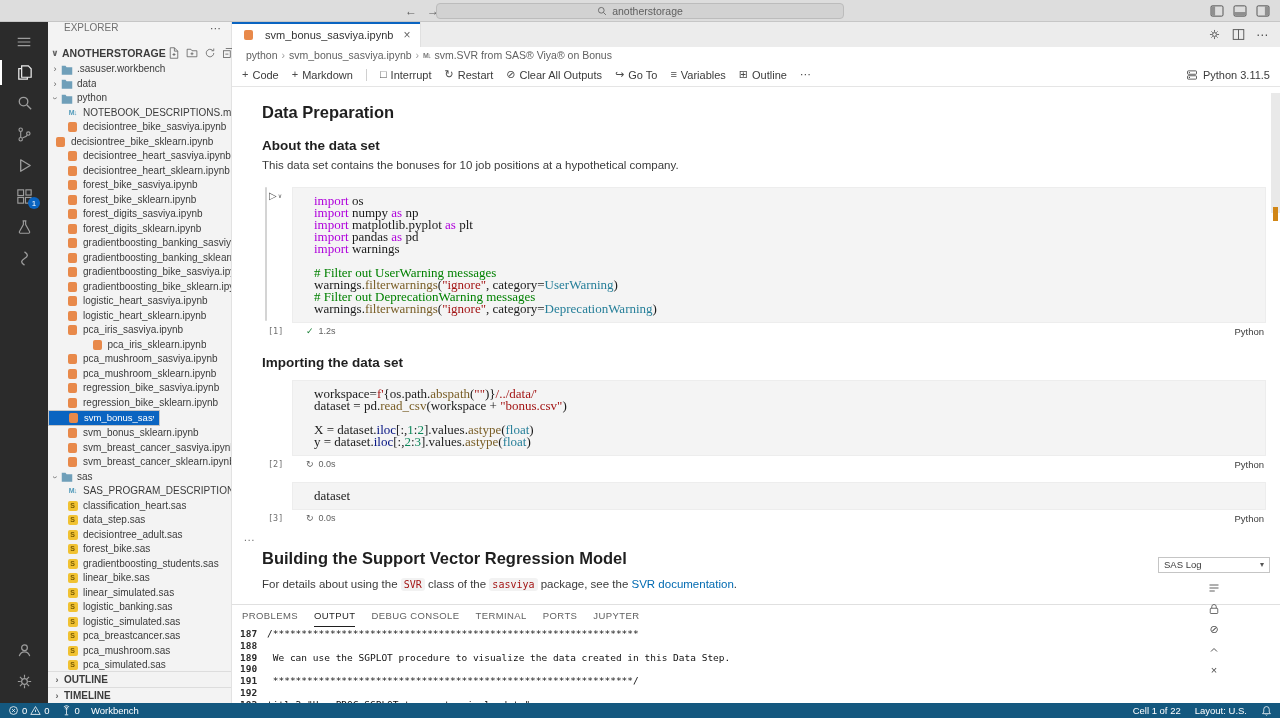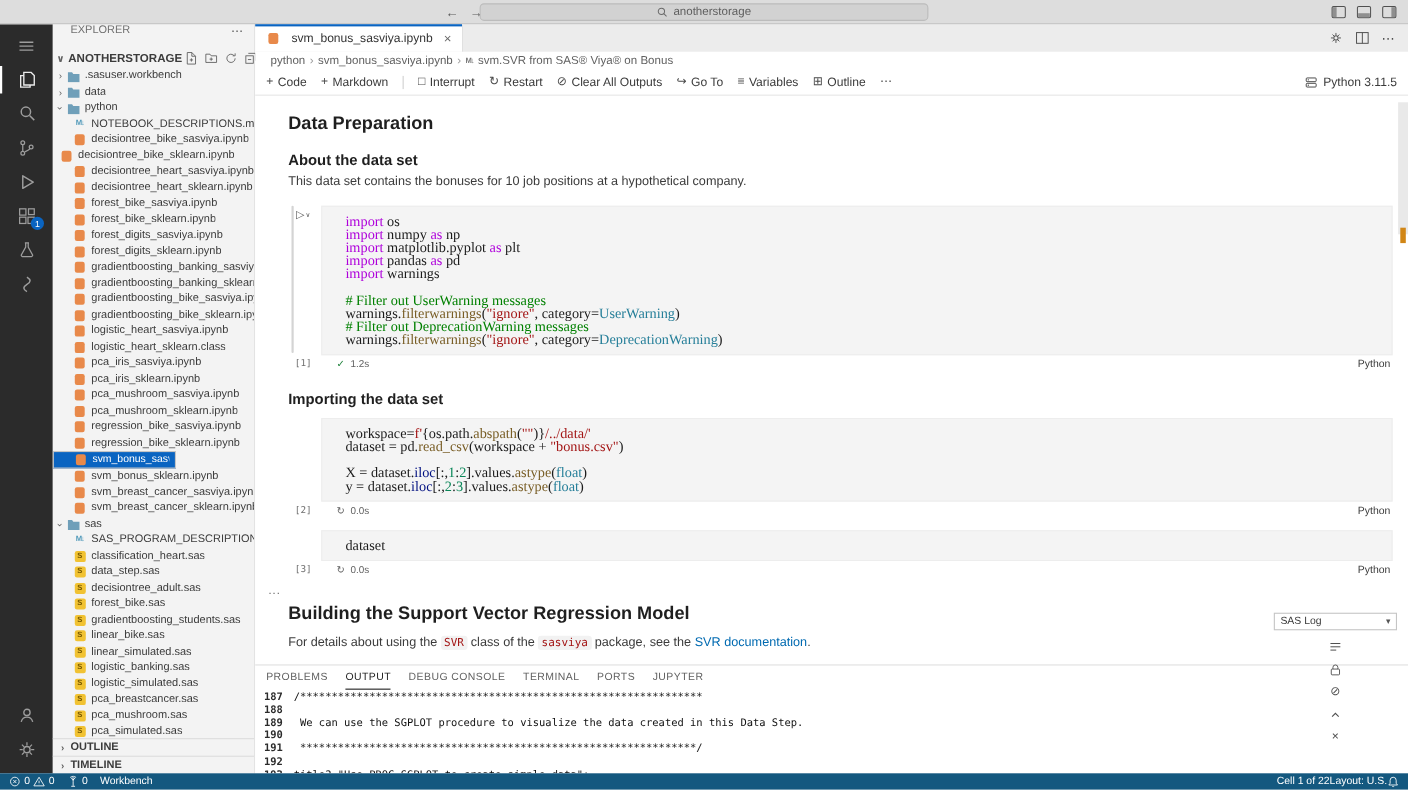--- a/index.html
+++ b/index.html
@@ -115,21 +115,21 @@
   .pico { font-size:11px; line-height:1; }
   .panelbody { flex:1; overflow:hidden; padding:1px 0 0 8px; }
   .oline { display:flex; font-family:"DejaVu Sans Mono","Liberation Mono",monospace; font-size:9.5px; line-height:11.8px; white-space:pre; }
   .onum { width:27px; flex:none; font-weight:700; color:#2b2b2b; }
   .otext { color:#111; }
 
   
   .statusbar { height:15px; flex:none; background:var(--sbbg,#14587f); color:#fff; display:flex; align-items:center;
     padding:0 8px; gap:11px; font-size:9.5px; }
   .sbg { display:flex; align-items:center; gap:3px; }
-  .sbright { margin-left:auto; display:flex; align-items:flex-end; }
+  .sbright { margin-left:auto; display:flex; align-items:flex-end; gap:14px; }
 </style>
 </head>
 <body>
 
 <div class="app" data-interactable="false">
 
   <div class="titlebar" data-interactable="false">
     <div class="navwrap">
       <span data-interactable="true">←</span>
       <span data-interactable="true">→</span>
@@ -358,29 +358,29 @@
           <div class="trow" data-interactable="true" style="padding-left: 18px;">
             <span class="fic" data-interactable="false">
               <span class="fi-nb"></span>
             </span>
             <span class="tlabel" data-interactable="false">logistic_heart_sasviya.ipynb</span>
           </div>
           <div class="trow" data-interactable="true" style="padding-left: 18px;">
             <span class="fic" data-interactable="false">
               <span class="fi-nb"></span>
             </span>
-            <span class="tlabel" data-interactable="false">logistic_heart_sklearn.class</span>
+            <span class="tlabel" data-interactable="false">logistic_heart_sklearn.ipynb</span>
           </div>
           <div class="trow" data-interactable="true" style="padding-left: 18px;">
             <span class="fic" data-interactable="false">
               <span class="fi-nb"></span>
             </span>
             <span class="tlabel" data-interactable="false">pca_iris_sasviya.ipynb</span>
           </div>
-          <div class="trow" data-interactable="true" style="padding-left: 18px;">
+          <div class="trow" data-interactable="true" style="padding-left: 18px; justify-content: center;">
             <span class="fic" data-interactable="false">
               <span class="fi-nb"></span>
             </span>
             <span class="tlabel" data-interactable="false">pca_iris_sklearn.ipynb</span>
           </div>
           <div class="trow" data-interactable="true" style="padding-left: 18px;">
             <span class="fic" data-interactable="false">
               <span class="fi-nb"></span>
             </span>
             <span class="tlabel" data-interactable="false">pca_mushroom_sasviya.ipynb</span>

